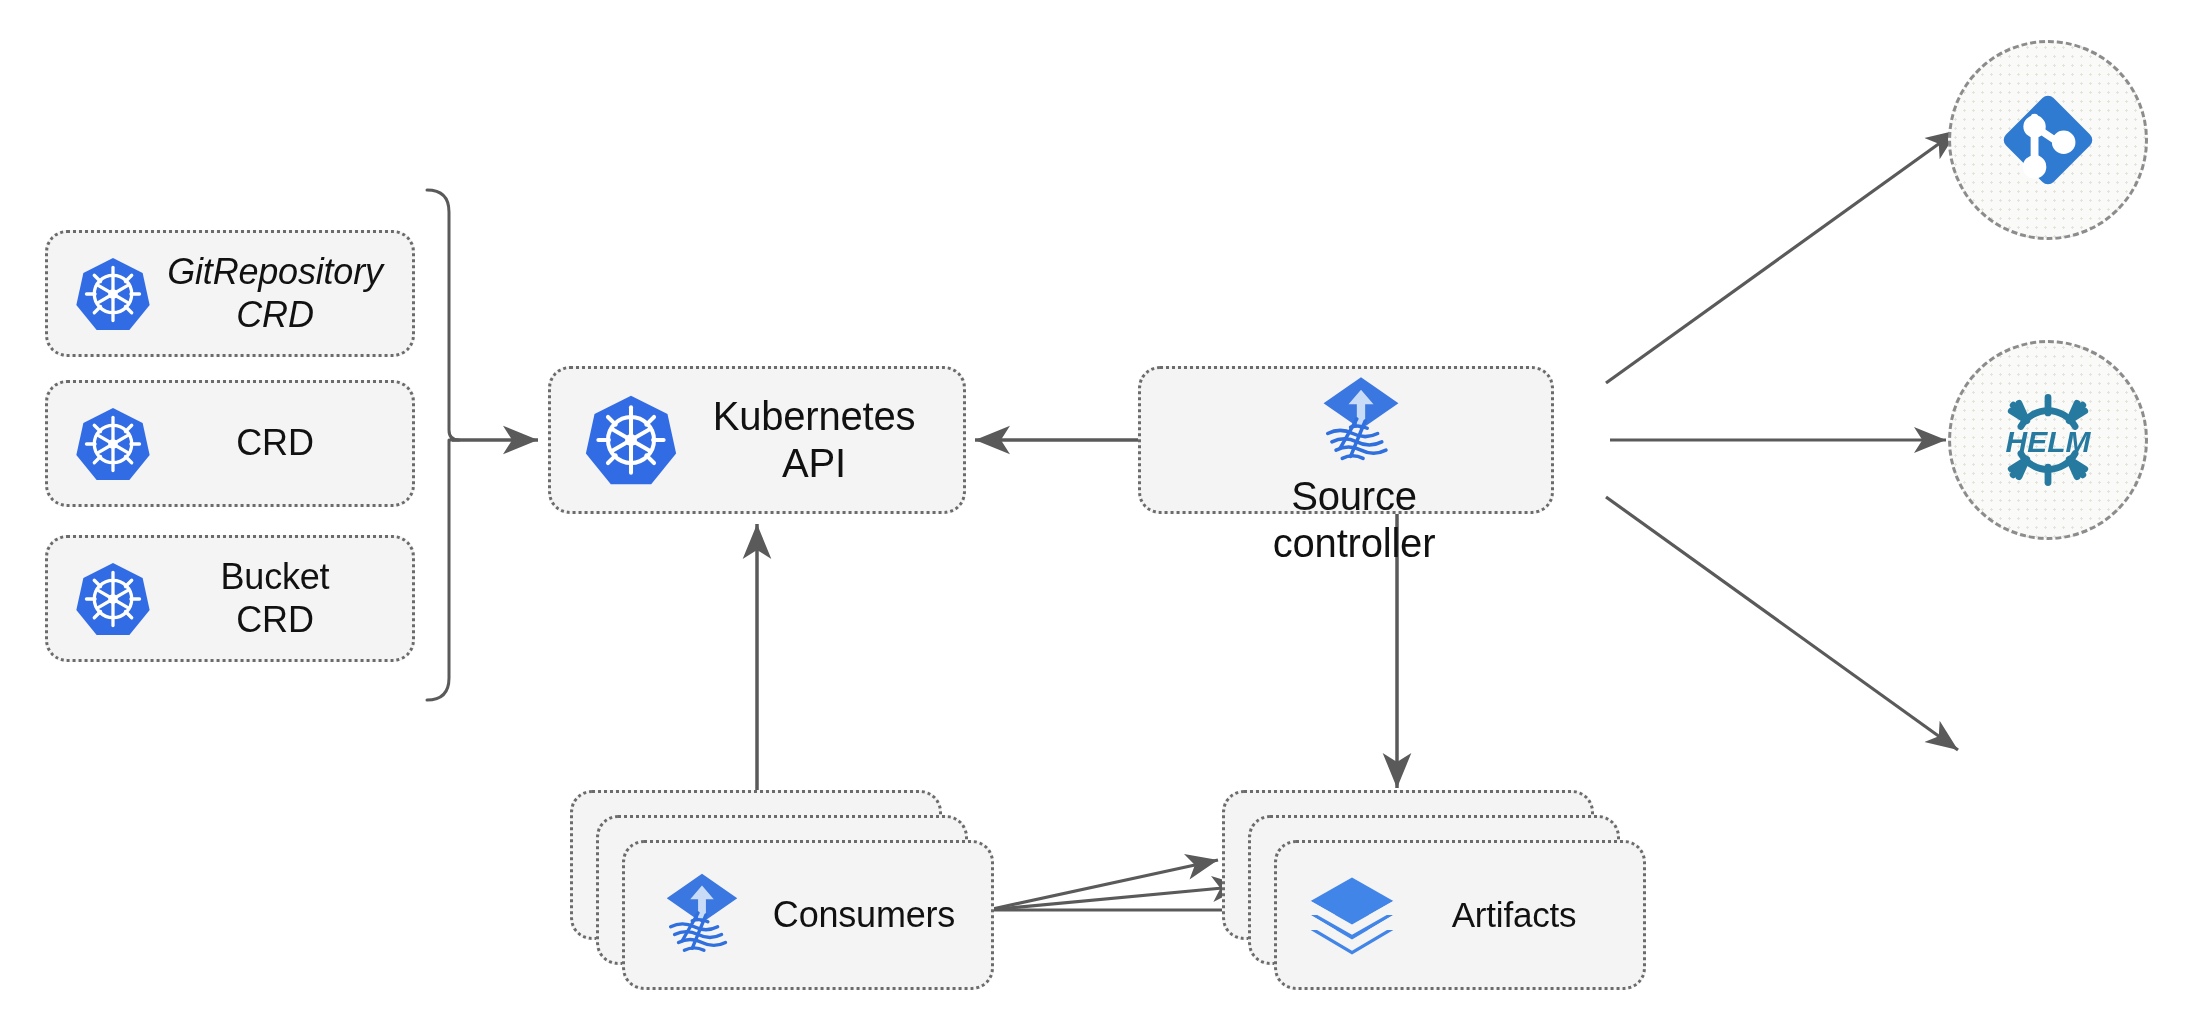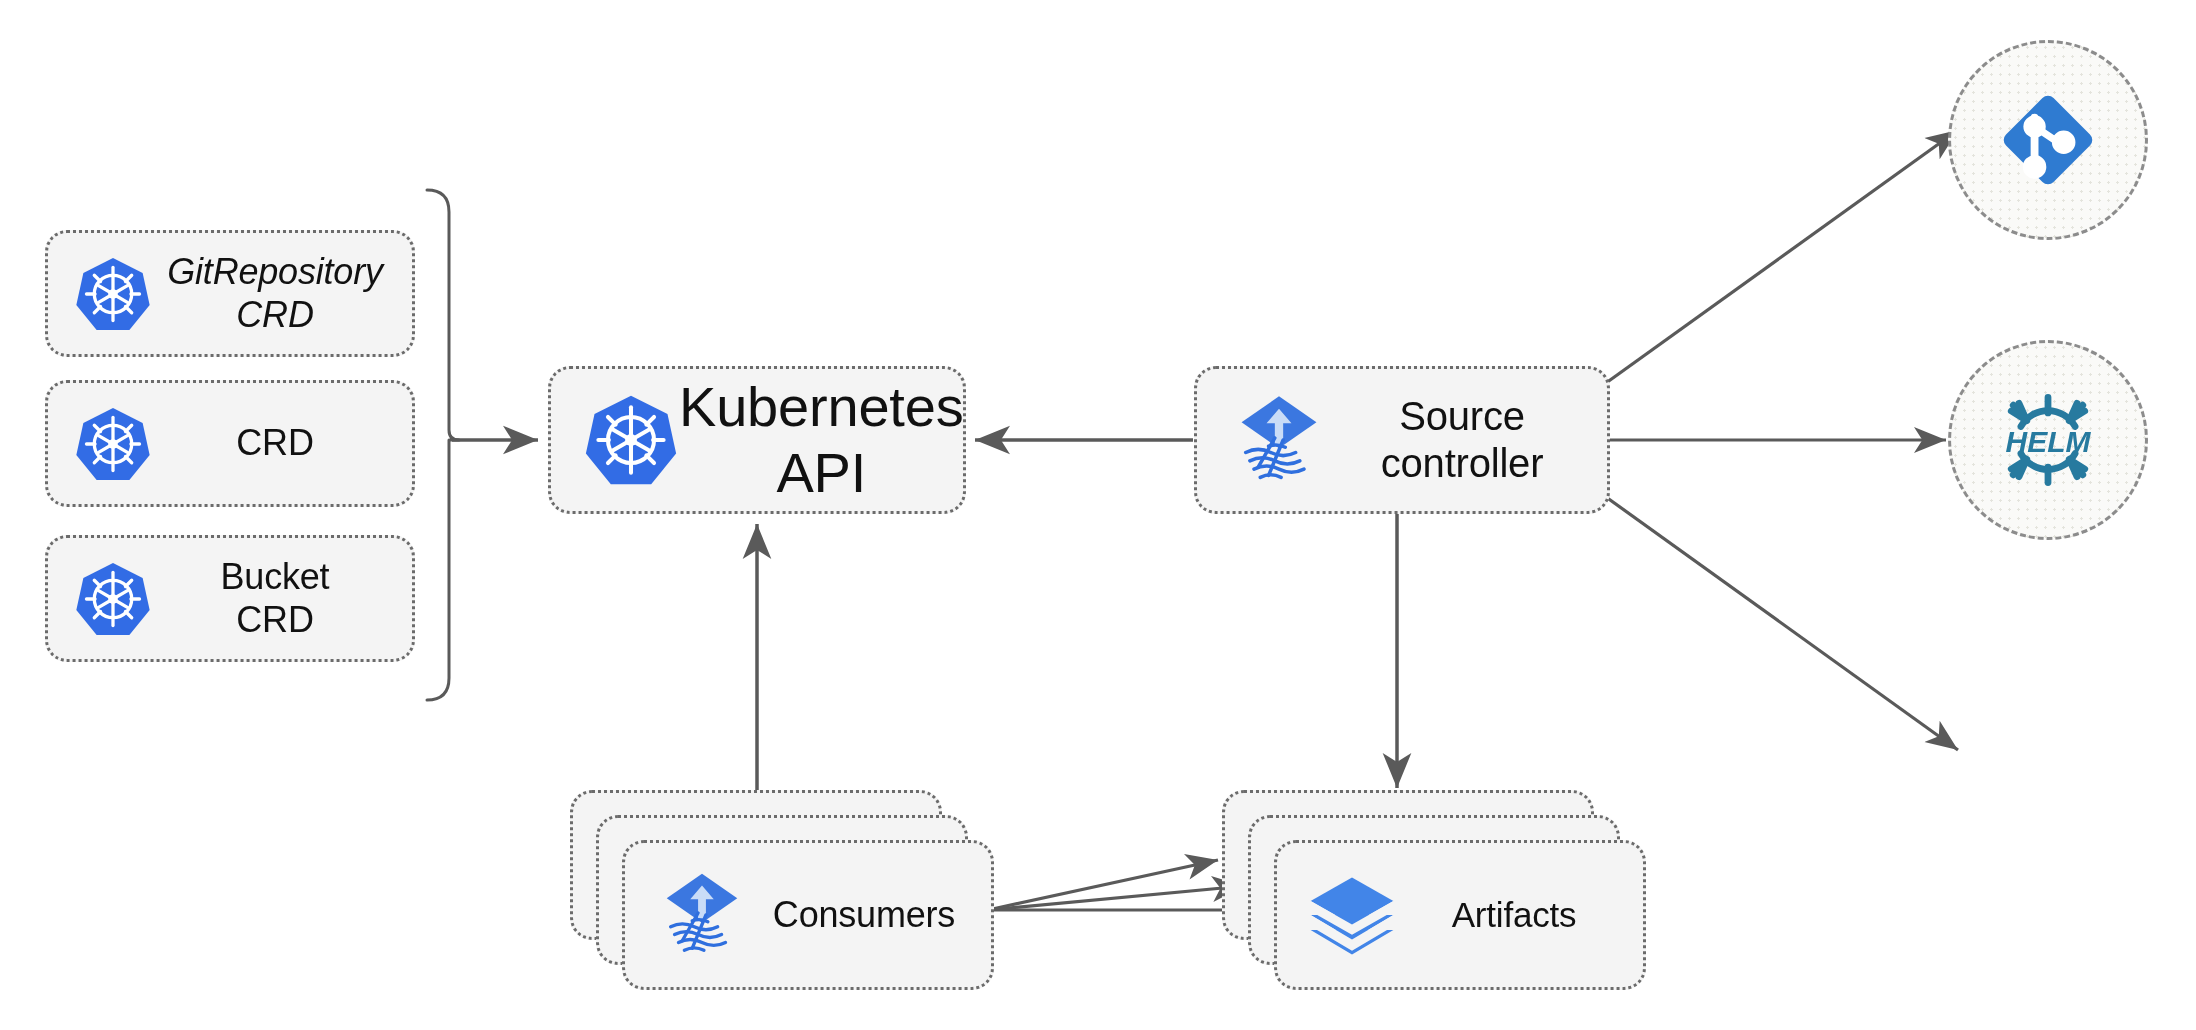--- a/index.html
+++ b/index.html
@@ -227,24 +227,24 @@
           <line x1="34" y1="66" x2="26" y2="74"></line>
           <line x1="50" y1="50" x2="50" y2="28"></line>
           <line x1="50" y1="50" x2="69" y2="39"></line>
           <line x1="50" y1="50" x2="69" y2="61"></line>
           <line x1="50" y1="50" x2="50" y2="72"></line>
           <line x1="50" y1="50" x2="31" y2="61"></line>
           <line x1="50" y1="50" x2="31" y2="39"></line>
         </g>
       </svg>
     </div>
-    <div class="node-label" style="font-size:56px;">Kubernetes API</div>
-  </div>
-
-  <div class="node" style="left:1194px; top:366px; width:416px; height:148px; padding-left:30px;">
+    <div class="node-label" style="font-size:40px;">Kubernetes API</div>
+  </div>
+
+  <div class="node" style="left:1138px; top:366px; width:416px; height:148px; padding-left:30px;flex-direction:column;">
     <div class="node-icon">
       <svg width="104" height="104" viewBox="0 0 100 100">
         <polygon points="50,8 86,33 50,58 14,33" fill="#3B77E0"></polygon>
         <path d="M50,20 L62,34 L54,34 L54,56 L46,56 L46,34 L38,34 Z" fill="#C9DCF7"></path>
         <g stroke="#2F6FDE" stroke-width="3.4" fill="none" stroke-linecap="round">
           <path d="M18,62 Q30,56 42,62 Q54,68 66,62"></path>
           <path d="M22,70 Q34,64 46,70 Q58,76 70,70"></path>
           <path d="M26,78 Q38,72 50,78 Q62,84 74,78"></path>
           <path d="M32,86 Q42,81 52,86"></path>
           <path d="M40,56 Q48,53 56,57"></path>

